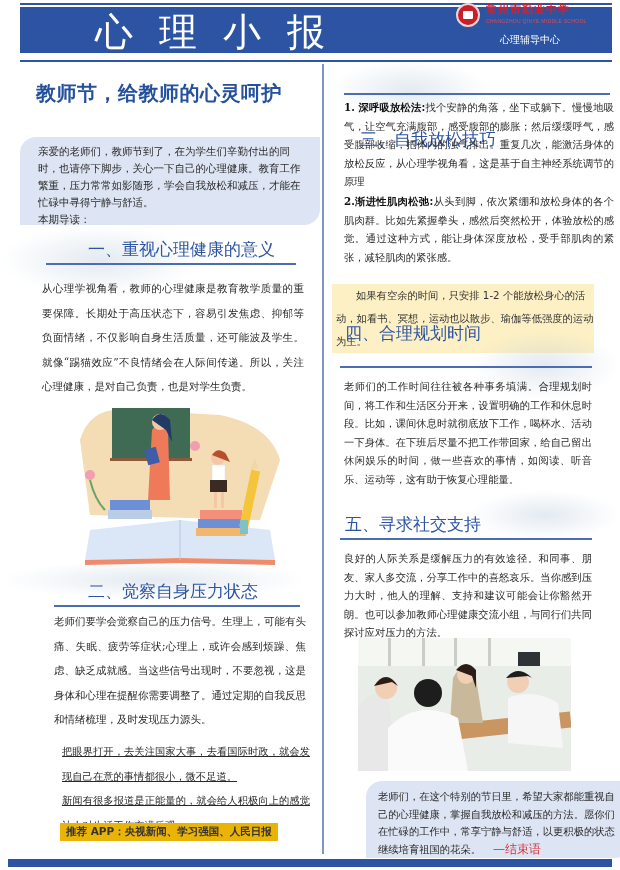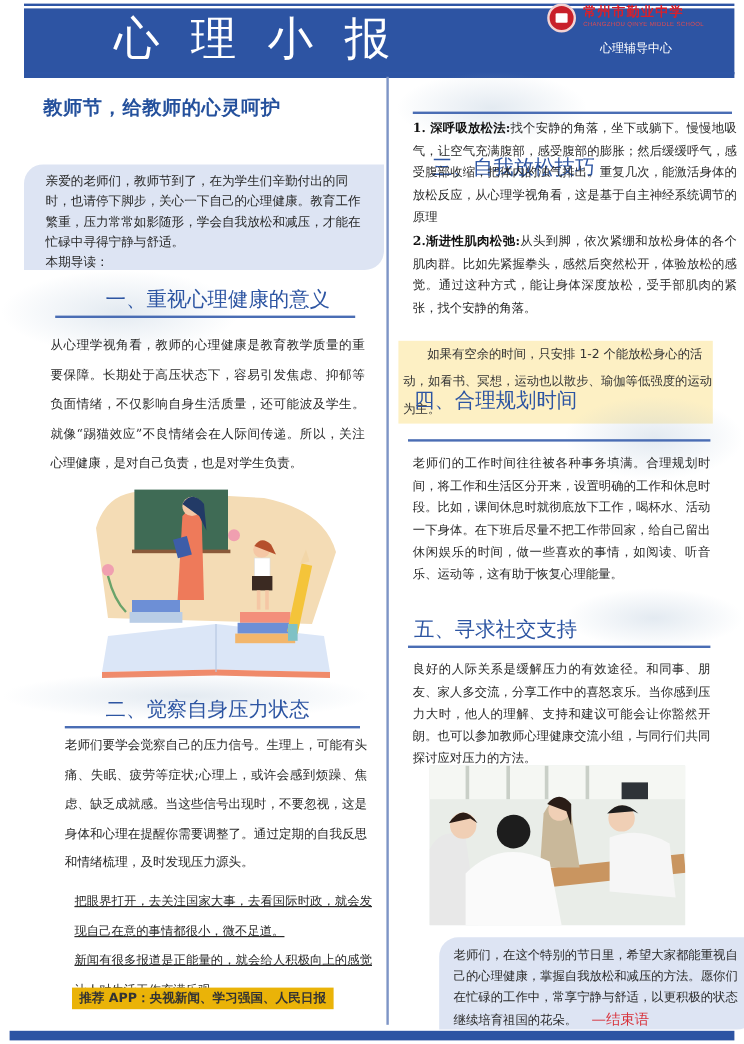--- a/index.html
+++ b/index.html
@@ -1,34 +1,34 @@
 <!DOCTYPE html>
 <html><head>
 <meta charset="utf-8">
 <style>
   * { box-sizing: border-box; margin: 0; padding: 0; }
   html, body { width: 620px; height: 870px; overflow: hidden; background: #ffffff; }
   body { position: relative; font-family: "DejaVu Serif", "Liberation Serif", serif; color: #222; }
 
   
   .top-rule { position: absolute; left: 20px; top: 3px; width: 592px; height: 2px; background: #2e55a5; }
-  .header { position: absolute; left: 20px; top: 7px; width: 592px; height: 58px; background: #2d54a3; }
+  .header { position: absolute; left: 20px; top: 7px; width: 592px; height: 46px; background: #2d54a3; }
   .header-title { position: absolute; left: 75px; top: 2px; font-family: "DejaVu Serif", serif; font-size: 38px; color: #ffffff; letter-spacing: 26px; font-weight: normal; line-height: 46px; }
   .logo-badge { position: absolute; left: 456px; top: 3px; width: 24px; height: 24px; border-radius: 50%; background: #c8202a; border: 2px solid #f3d3d3; }
   .logo-badge::after { content: ""; position: absolute; left: 5px; top: 6px; width: 10px; height: 8px; background: #fff; border-radius: 1px; }
   .school-name { position: absolute; left: 486px; top: 4px; font-size: 11px; color: #d9202b; font-weight: bold; letter-spacing: 1px; line-height: 12px; text-align: right; }
   .school-en { position: absolute; left: 486px; top: 18px; font-family: "Liberation Sans", sans-serif; font-size: 5px; color: #e04a50; letter-spacing: 0.3px; }
   .center-name { position: absolute; left: 500px; top: 33px; font-size: 10px; color: #ffffff; }
   .bottom-rule-1 { position: absolute; left: 20px; top: 60px; width: 592px; height: 2px; background: #2e55a5; }
 
   
   .col-divider { position: absolute; left: 322px; top: 64px; width: 2px; height: 790px; background: #7e95c6; }
 
   
-  .headline { position: absolute; left: 36px; top: 80px; font-family: "DejaVu Sans", sans-serif; font-size: 16px; font-weight: bold; color: #24509c; letter-spacing: 0.5px; }
+  .headline { position: absolute; left: 36px; top: 80px; font-family: "DejaVu Sans", sans-serif; font-size: 20px; font-weight: bold; color: #24509c; letter-spacing: 0.5px; }
 
   
   .intro-box { position: absolute; left: 20px; top: 137px; width: 300px; height: 88px; background: #dde4f3; border-radius: 16px 0 16px 0; padding: 6px 10px 0 18px; font-size: 10.5px; line-height: 17px; color: #2a2a2a; }
 
   
   .sec-head { position: absolute; font-family: "DejaVu Sans", sans-serif; font-size: 17px; color: #2d55a2; }
   .sec-rule { position: absolute; height: 2px; background: #4a6db4; }
 
   .para { position: absolute; font-size: 10.5px; color: #2a2a2a; text-align: justify; }
   .mist { position: absolute; background: radial-gradient(ellipse at center, rgba(175,195,215,0.35), rgba(255,255,255,0) 70%); }
@@ -121,21 +121,21 @@
 <div class="app-line">推荐 APP：央视新闻、学习强国、人民日报</div>
 
 <div class="mist" style="left:330px;top:60px;width:160px;height:60px;"></div>
 <div class="sec-head" style="left:360px;top:88px;margin-top:40px;">三、自我放松技巧</div>
 <div class="sec-rule" style="left:344px;top:93px;width:266px;height:1.5px;"></div>
 
 <div class="para r-para" style="top:98px;">
   <b class="lead">1.  深呼吸放松法:</b><span>找个安静的角落，坐下或躺下。慢慢地吸气，让空气充满腹部，感受腹部的膨胀；然后缓缓呼气，感受腹部收缩，把体内的浊气排出。重复几次，能激活身体的放松反应，从心理学视角看，这是基于自主神经系统调节的原理</span>
 </div>
 <div class="para r-para" style="top:192px;">
-  <b class="lead">2.渐进性肌肉松弛:</b><span>从头到脚，依次紧绷和放松身体的各个肌肉群。比如先紧握拳头，感然后突然松开，体验放松的感觉。通过这种方式，能让身体深度放松，受手部肌肉的紧张，找个安静的角落。</span>
+  <b class="lead">2.渐进性肌肉松弛:</b><span>从头到脚，依次紧绷和放松身体的各个肌肉群。比如先紧握拳头，感然后突然松开，体验放松的感觉。通过这种方式，能让身体深度放松，受手部肌肉的紧张，减轻肌肉的紧张感。</span>
 </div>
 <div class="tip-box">
   <span style="padding-left:20px;">如果有空余的时间，只安排 1-2 个能放松身心的活动，如看书、冥想，运动也以散步、瑜伽等低强度的运动为主。</span>
 </div>
 
 <div class="mist" style="left:470px;top:330px;width:150px;height:70px;"></div>
 <div class="sec-head" style="left:345px;top:322px;">四、合理规划时间</div>
 <div class="sec-rule" style="left:340px;top:366px;width:252px;"></div>
 <div class="para r-para" style="left:344px;top:377px;width:248px;">老师们的工作时间往往被各种事务填满。合理规划时间，将工作和生活区分开来，设置明确的工作和休息时段。比如，课间休息时就彻底放下工作，喝杯水、活动一下身体。在下班后尽量不把工作带回家，给自己留出休闲娱乐的时间，做一些喜欢的事情，如阅读、听音乐、运动等，这有助于恢复心理能量。</div>
 

